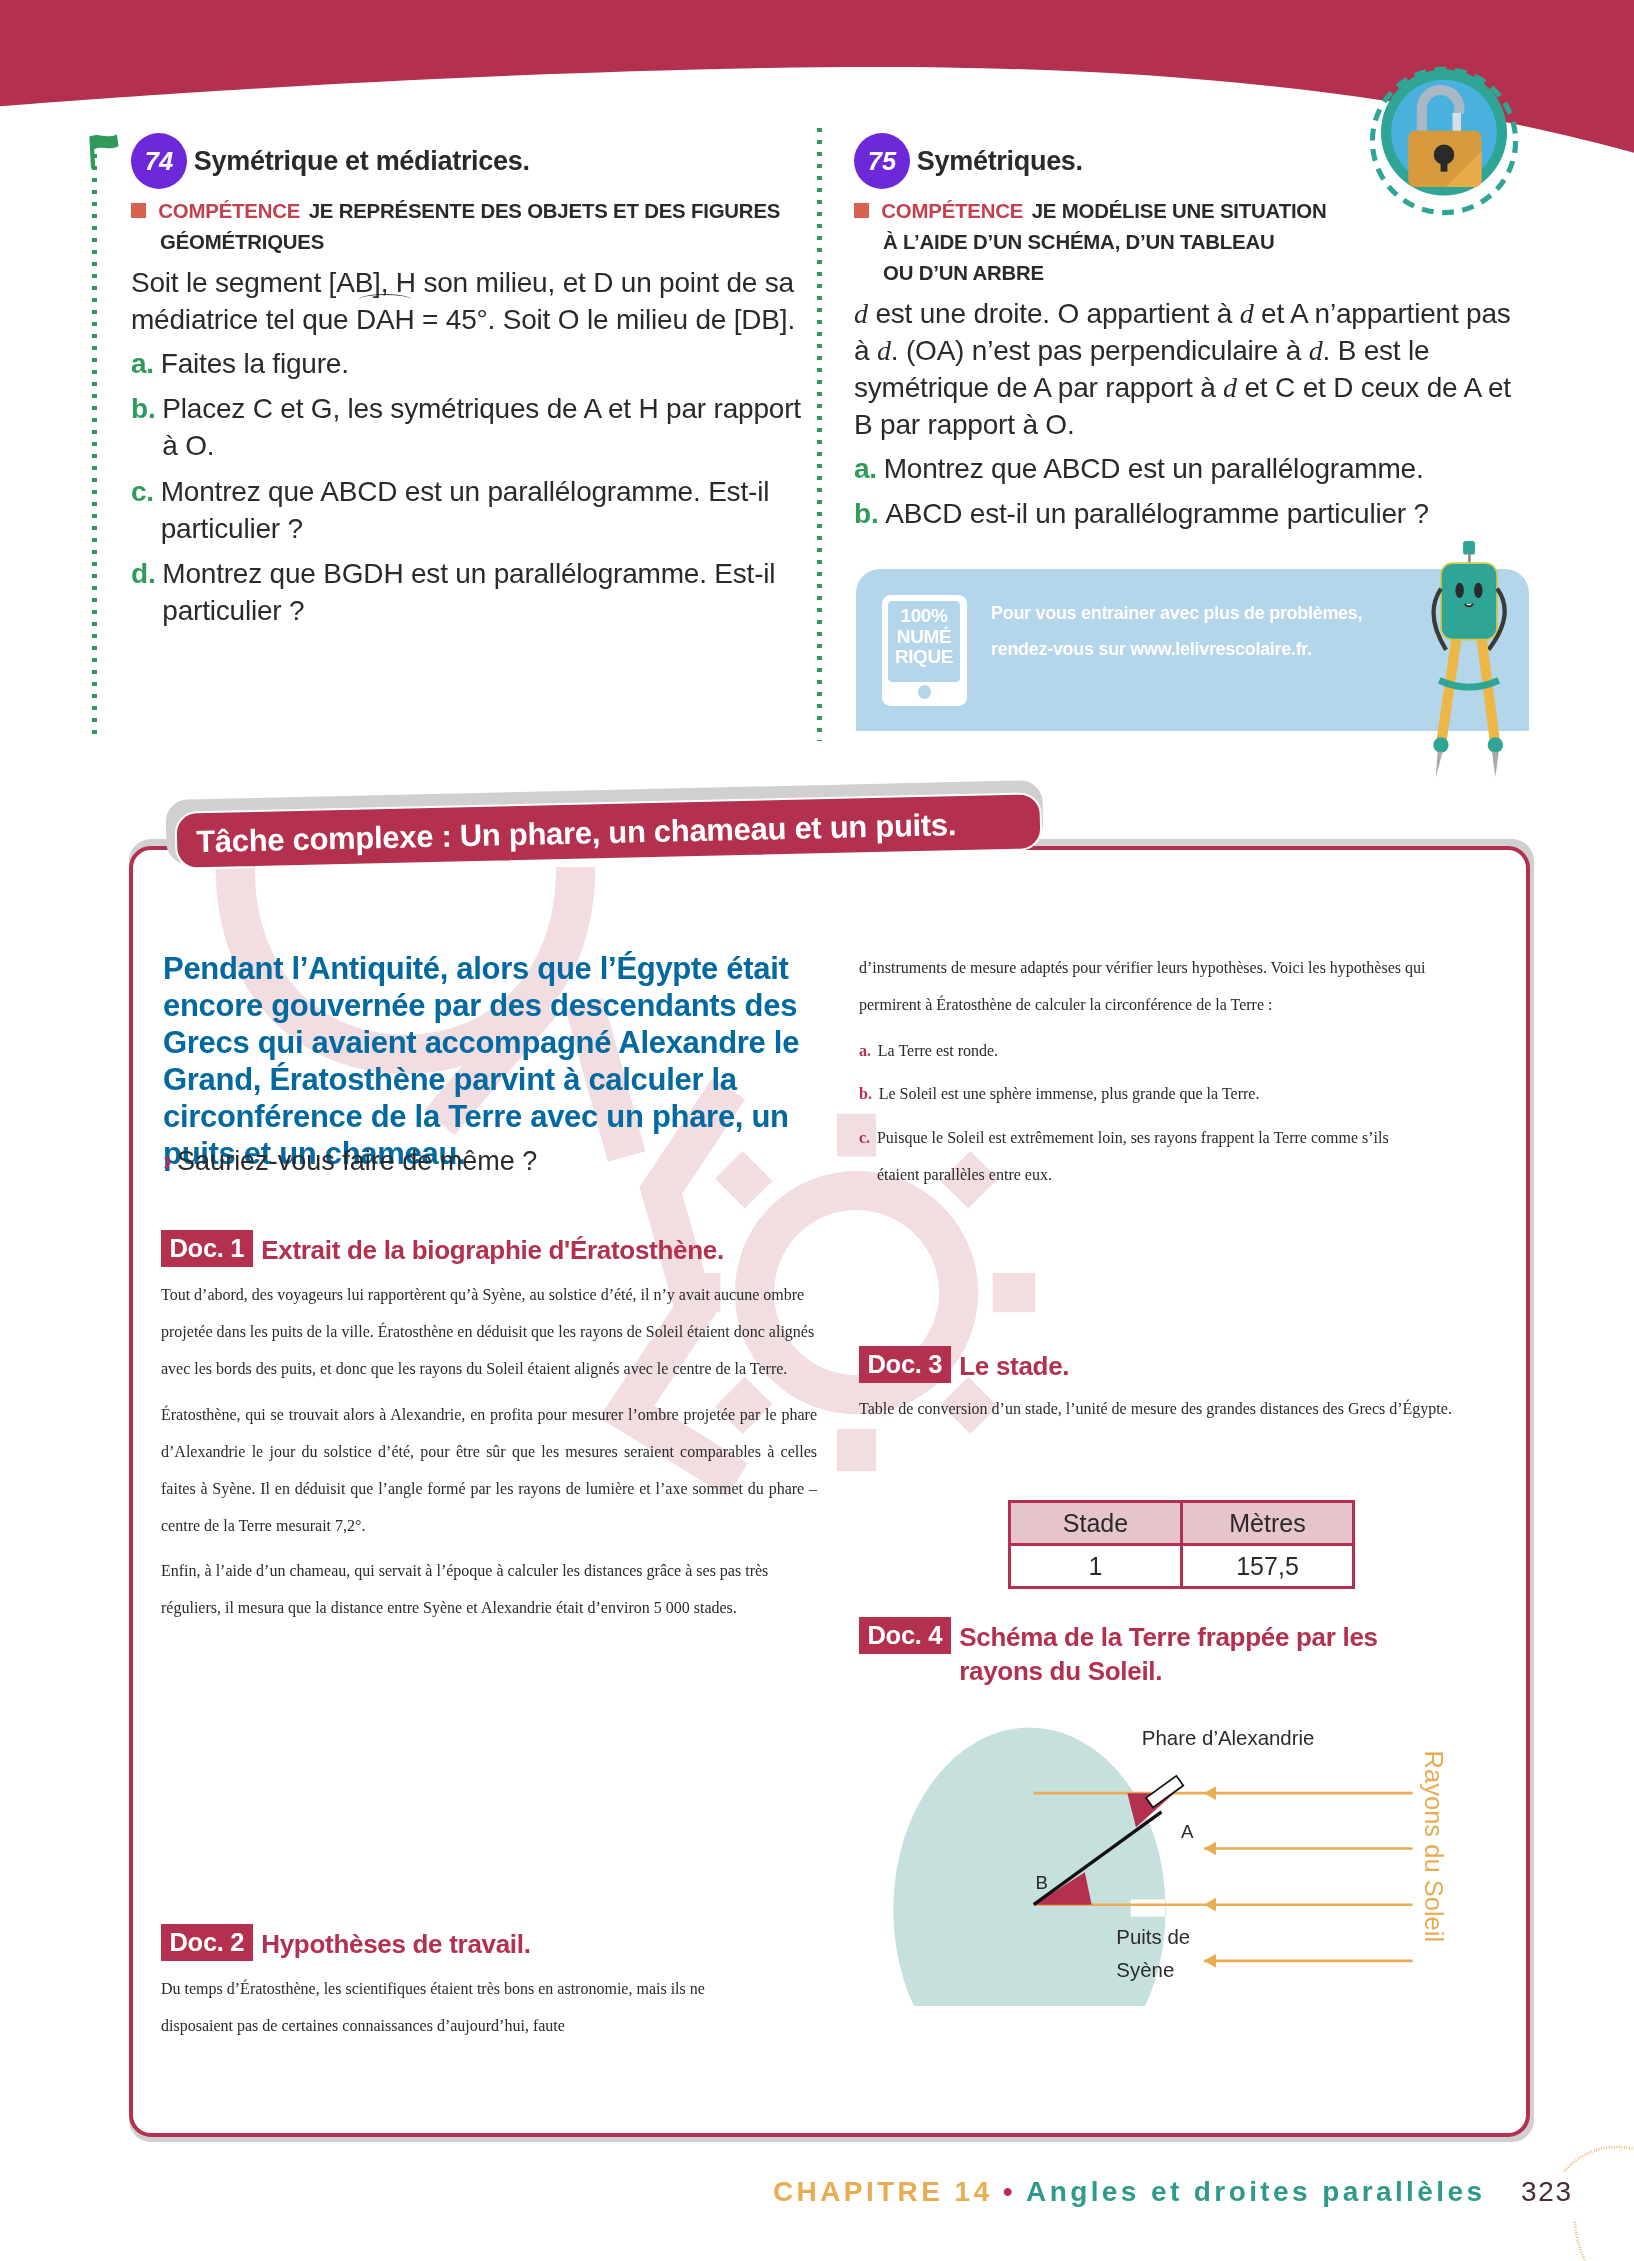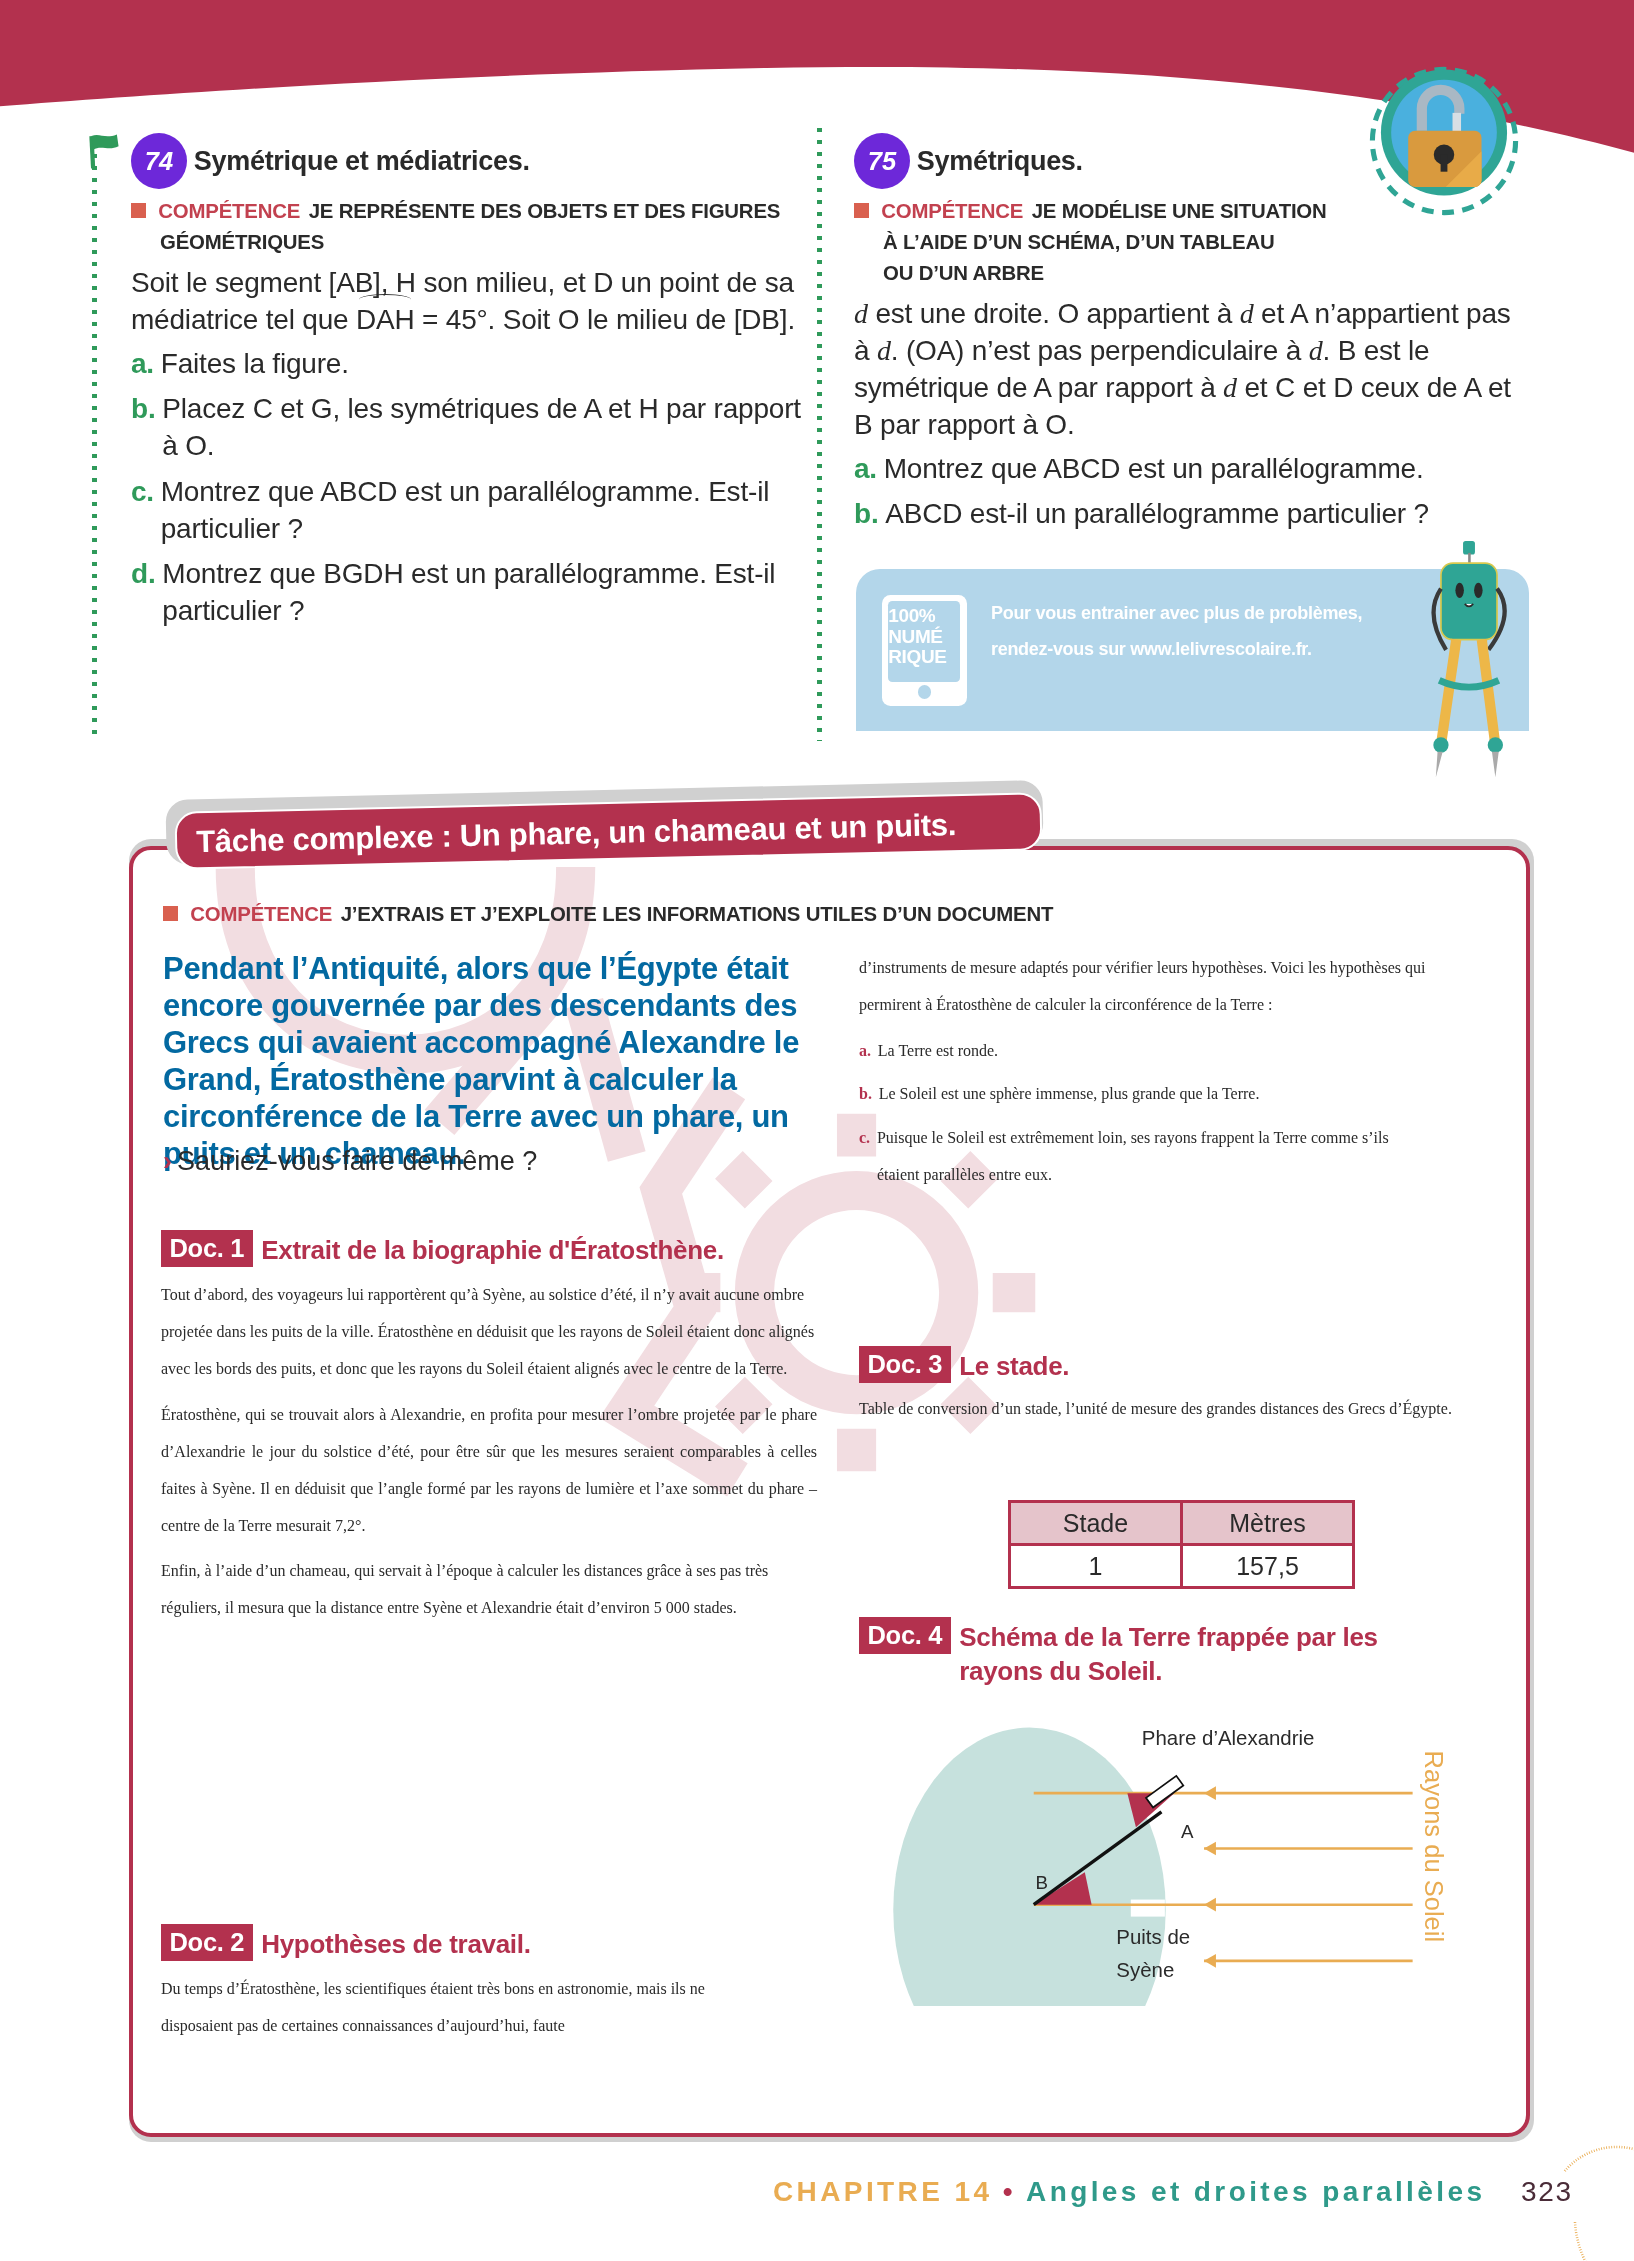--- a/index.html
+++ b/index.html
@@ -39,21 +39,21 @@
   .qitem .qt { flex: 1; }
   .it { font-family: "Liberation Serif", serif; font-style: italic; }
   .hat { position: relative; display: inline-block; }
   .hat::before { content: ""; position: absolute; left: 3.4px; right: 3.4px; top: -6.8px; height: 10.2px;
     border-top: 1.7px solid #2a2a2a; border-radius: 50% 50% 0 0; }
 
   .numeric-banner { position: absolute; left: 856px; top: 569px; width: 673px; height: 162px;
     background: #b3d6ea; border-radius: 24px 24px 0 0; }
   .phone { position: absolute; left: 25.5px; top: 25.5px; width: 85px; height: 111px; background: #fff; border-radius: 8.5px; }
   .phone-screen { position: absolute; left: 6.8px; top: 6.8px; right: 6.8px; bottom: 24px; background: #b3d6ea; border-radius: 4.3px;
-    color: #fff; font-weight: bold; font-size: 19px; line-height: 20.4px; text-align: left; padding-top: 5.1px; letter-spacing: -0.4px; }
+    color: #fff; font-weight: bold; font-size: 19px; line-height: 20.4px; text-align: center; padding-top: 5.1px; letter-spacing: -0.4px; }
   .phone-btn { position: absolute; left: 36px; bottom: 6.8px; width: 13.6px; height: 13.6px; border-radius: 50%; background: #b3d6ea; }
   .numeric-text { position: absolute; left: 135px; top: 25.5px; width: 409px; color: #fff; font-weight: bold; font-size: 18px; line-height: 36px; letter-spacing: -0.3px; }
   .mascot { position: absolute; left: 1422px; top: 541px; width: 94px; height: 238px; }
 
   
   .task-shadow { position: absolute; left: 129px; top: 839px; width: 1405px; height: 1303px; border-radius: 22px;
     background: #d0d0d0; }
   .task-box { position: absolute; left: 129px; top: 846px; width: 1401px; height: 1291px; border: 4.3px solid #b3314e;
     border-radius: 22px; background: #fff; overflow: hidden; }
   .task-title-shadow { position: absolute; left: 166px; top: 790px; width: 877px; height: 65px; border-radius: 22px; background: #d0d0d0; transform: rotate(-1.3deg); }
@@ -201,23 +201,20 @@
   <svg class="watermark" viewBox="0 0 1050 900">
     <g fill="none" stroke="#f2dde1" stroke-width="46">
       <path d="M60 40 C60 180 150 260 260 260 C370 260 460 180 460 40"></path>
       <path d="M300 340 L420 200 M520 380 L470 200"></path>
       <circle cx="790" cy="540" r="120"></circle>
       <path d="M790 330 V380 M790 700 V750 M580 540 H630 M950 540 H1000 M640 390 L675 425 M905 655 L940 690 M640 690 L675 655 M905 425 L940 390"></path>
       <path d="M640 300 L560 420 L600 560 L520 680 L650 760"></path>
     </g>
   </svg>
 
-  <div class="skill task-skill">
-    <span class="sq"></span><span class="kw">COMPÉTENCE</span><span class="rest first">J’EXTRAIS ET J’EXPLOITE LES INFORMATIONS UTILES D’UN DOCUMENT</span>
-  </div>
 
   <div class="intro">Pendant l’Antiquité, alors que l’Égypte était encore gouvernée par des descendants des Grecs qui avaient accompagné Alexandre le Grand, Ératosthène parvint à calculer la circonférence de la Terre avec un phare, un puits et un chameau.</div>
   <div class="prompt"><span class="chev">›</span><span>Sauriez-vous faire de même ?</span></div>
 
   <div class="doc-head" style="left:28px; top:380px; width:681px;">
     <span class="doc-tag">Doc. 1</span>
     <span class="doc-title">Extrait de la biographie d'Ératosthène.</span>
   </div>
   <div class="serif" style="left:28px; top:426px; width:656px;">
     <p>Tout d’abord, des voyageurs lui rapportèrent qu’à Syène, au solstice d’été, il n’y avait aucune ombre projetée dans les puits de la ville. Ératosthène en déduisit que les rayons de Soleil étaient donc alignés avec les bords des puits, et donc que les rayons du Soleil étaient alignés avec le centre de la Terre.</p>

